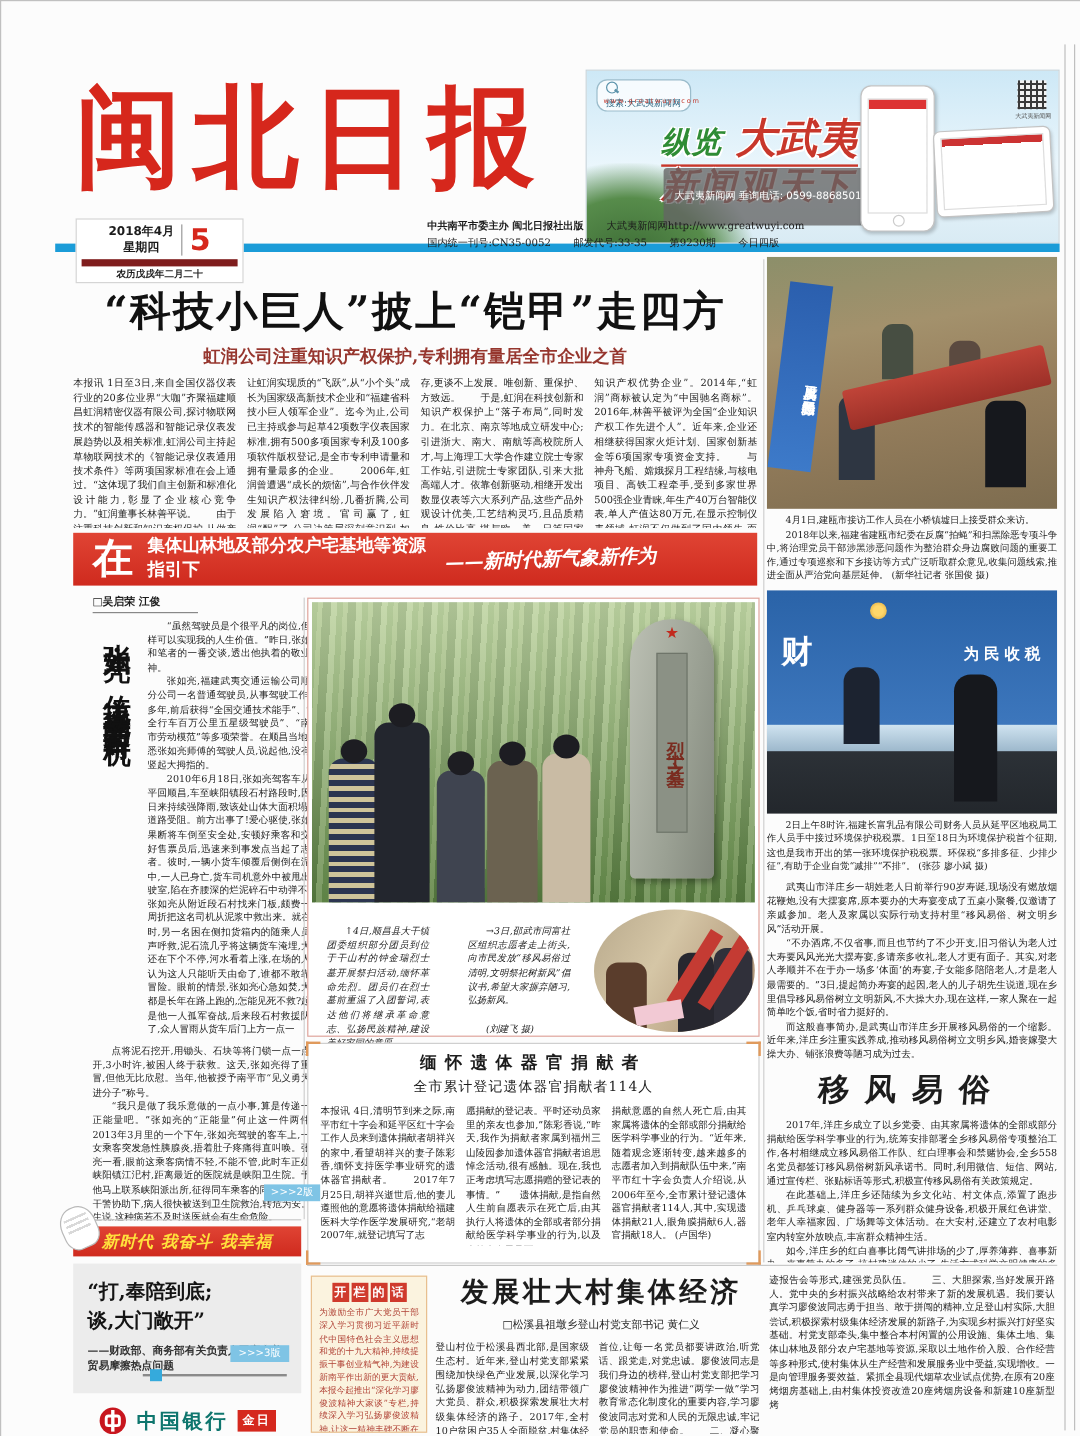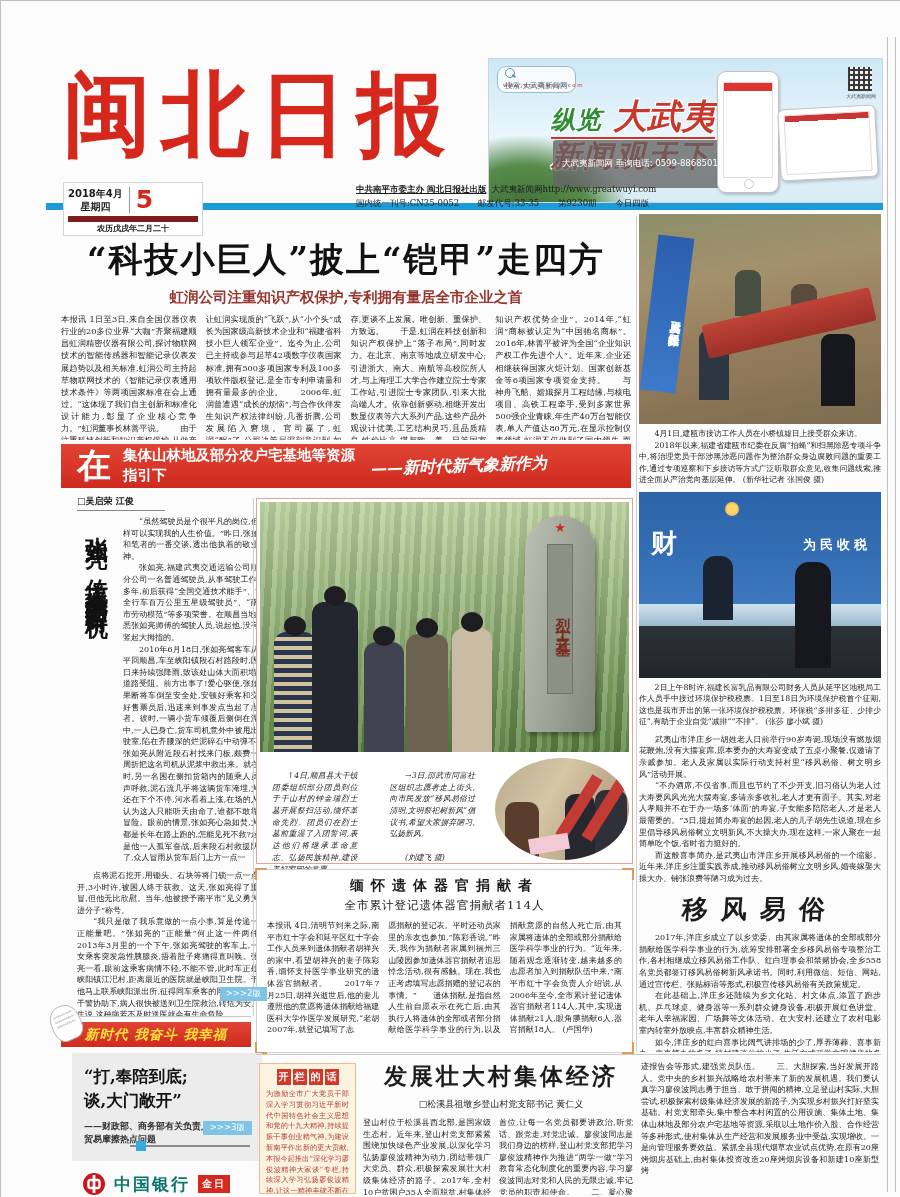--- a/index.html
+++ b/index.html
@@ -5,27 +5,27 @@
   html,body{margin:0;padding:0;background:#d9d9d9;}
   .page{position:relative;width:900px;height:1197px;margin:0 auto;background:#fcfcfc;
         overflow:hidden;border:1px solid #c0c0c0;font-family:"DejaVu Serif","Liberation Serif",serif;color:#1c1c1c;}
   .abs{position:absolute;}
   
   .masthead{left:62px;top:50px;width:420px;height:128px;font-size:88px;line-height:126px;
             font-weight:900;color:#d6271c;letter-spacing:10px;white-space:nowrap;
             font-family:"DejaVu Serif","Liberation Serif",serif;transform:scaleY(1.04);}
   .bluebar{left:45px;right:18px;top:202px;height:7px;background:#1b9cd8;}
   .datebox{left:62px;top:181px;width:130px;background:#fff;border:1px solid #d5d5d5;z-index:3;padding:2px 4px 1px;}
-  .d-top{display:flex;align-items:center;gap:6px;}
+  .d-top{display:flex;align-items:center;justify-content:center;gap:6px;}
   .d-md{font-size:10px;font-weight:bold;text-align:center;line-height:1.3;font-family:"DejaVu Sans","Liberation Sans",sans-serif;}
   .d-sep{width:1px;height:26px;background:#999;}
   .d-day{font-size:25px;font-weight:bold;color:#d6271c;font-family:"DejaVu Sans","Liberation Sans",sans-serif;}
   .d-lunar{font-size:8px;font-weight:bold;text-align:center;border-top:6px solid #7f1d1d;margin-top:2px;padding-top:1px;}
   .pub{left:355px;top:182px;width:450px;font-size:8.5px;line-height:1.6;white-space:nowrap;}
-  .pub b{margin-right:5px;text-decoration:underline;}
+  .pub b{margin-right:19px;}
   .pub2 span{margin-right:16px;}
   
   .ad{left:487px;top:57px;width:393px;height:143px;border:1px solid #c9d6dd;overflow:hidden;
       background:linear-gradient(180deg,#cde8f6 0%,#eaf6fc 55%,#d9ebf4 100%);}
   .ad-pill{position:absolute;left:8px;top:7px;display:flex;align-items:flex-start;gap:3px;border:1px solid #9bbccb;
            border-radius:9px;background:rgba(255,255,255,.8);font-size:7.5px;color:#336a85;padding:1px 7px;
            font-family:"DejaVu Sans","Liberation Sans",sans-serif;flex-direction:column;}
   .mag{width:8px;height:8px;border:1.5px solid #5b93ab;border-radius:50%;position:relative;display:inline-block;}
   .mag:after{content:"";position:absolute;left:6px;top:6px;width:4px;height:1.5px;background:#5b93ab;transform:rotate(40deg);}
   .ad-url{position:absolute;left:14px;top:23px;font-size:5.5px;letter-spacing:1.5px;color:#c2392d;
@@ -147,21 +147,21 @@
       transform:skewX(-4deg);white-space:nowrap;}
   
   .hline{background:#c9c9c9;height:1px;}
   .newera-banner{left:60px;top:1021px;width:190px;height:25px;background:linear-gradient(180deg,#e04434,#cf2a1e);
       color:#ffe23c;font-size:13.5px;font-weight:900;font-style:italic;display:flex;align-items:center;
       justify-content:center;letter-spacing:1px;font-family:"DejaVu Sans","Liberation Sans",sans-serif;z-index:2;}
   .fist{left:50px;top:1004px;width:28px;height:34px;background:#fff;border:1px solid #b9b9b9;z-index:3;
       border-radius:45% 45% 35% 35%;transform:rotate(-24deg);}
   .fist:after{content:"";position:absolute;left:4px;top:7px;right:4px;height:14px;
       background:repeating-linear-gradient(180deg,#d9d9d9 0 2px,transparent 2px 5px);}
-  .quote{left:60px;top:1052px;width:190px;height:108px;background:#ececec;box-sizing:border-box;padding:12px 12px 0;margin-left:11px;}
+  .quote{left:60px;top:1052px;width:190px;height:108px;background:#ececec;box-sizing:border-box;padding:12px 12px 0;}
   .q-title{font-size:16.5px;font-weight:900;line-height:1.45;color:#141414;}
   .q-sub{font-size:9px;font-weight:bold;margin-top:7px;line-height:1.5;color:#333;}
   .q-jump{position:absolute;right:10px;bottom:26px;background:#7fc4e5;color:#fff;font-size:8.5px;padding:1px 7px;
       font-family:"DejaVu Sans","Liberation Sans",sans-serif;}
   .q-line{position:absolute;left:58px;right:12px;bottom:14px;height:2px;background:#8a8a8a;}
   .q-knob{position:absolute;left:64px;bottom:10px;width:10px;height:10px;background:#35aadc;}
   .bank{left:60px;top:1163px;width:190px;height:40px;display:flex;align-items:center;gap:8px;justify-content:center;}
   .bank-name{font-size:17px;font-weight:900;letter-spacing:2px;color:#0f766e;}
   .bank-tag{background:#d5281e;color:#fff;font-size:10px;font-weight:bold;padding:2px 4px;letter-spacing:2px;}
   

